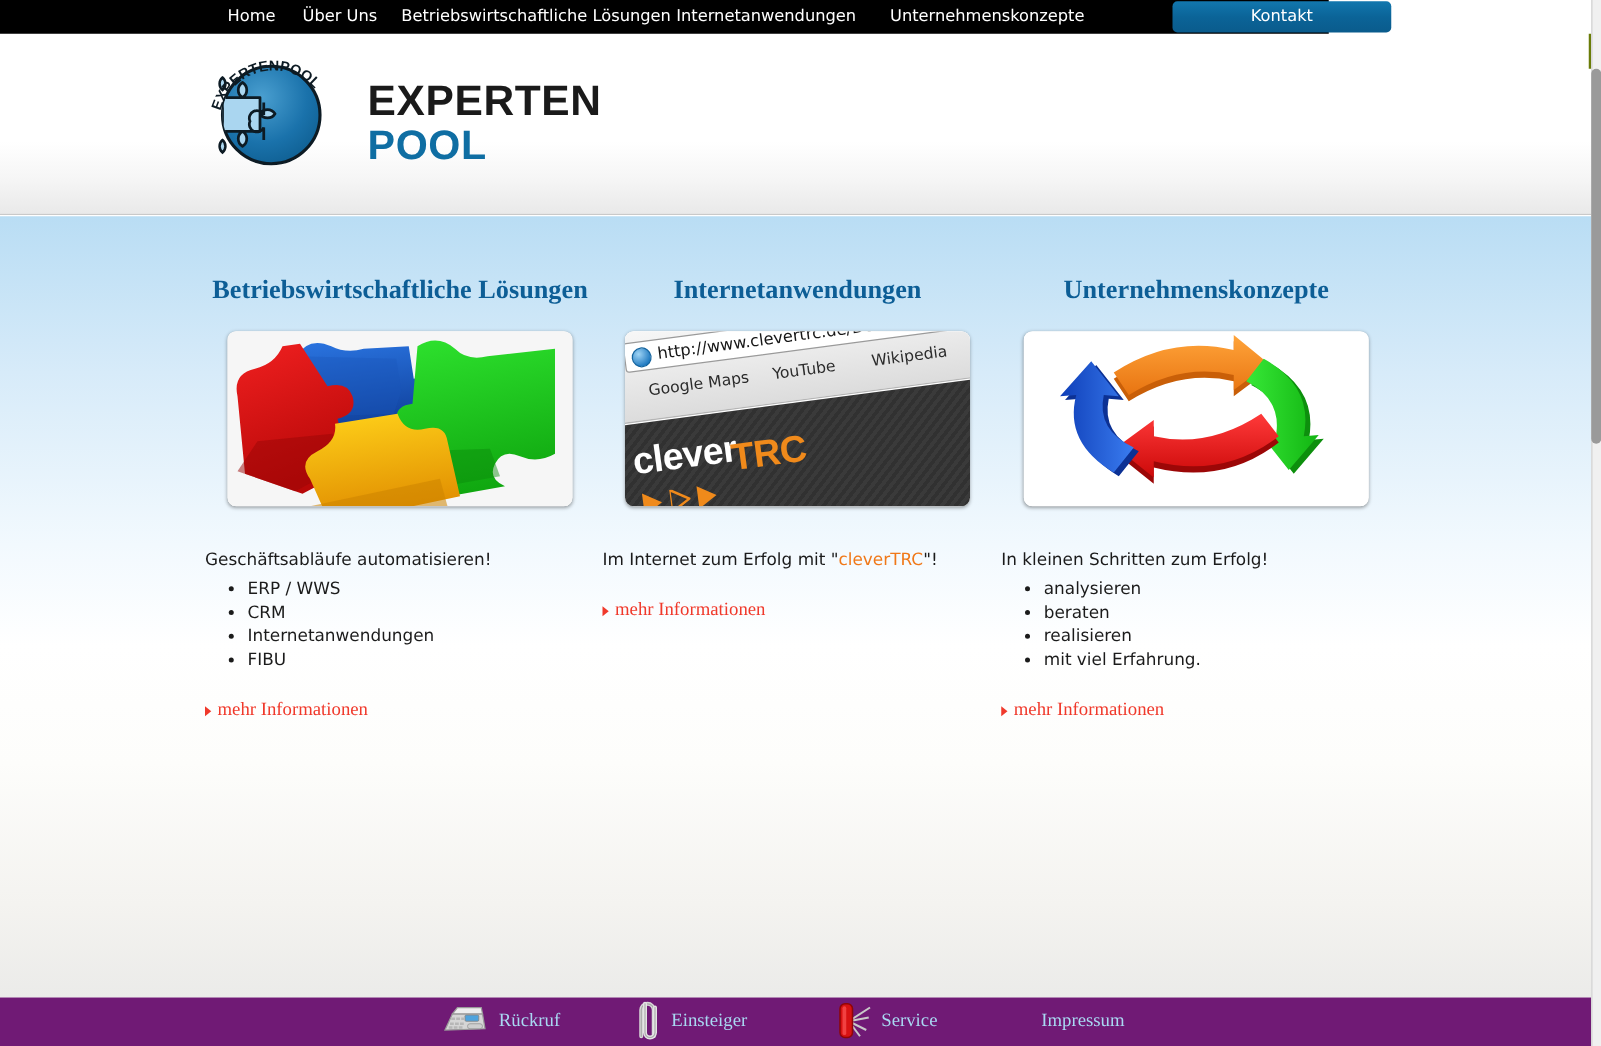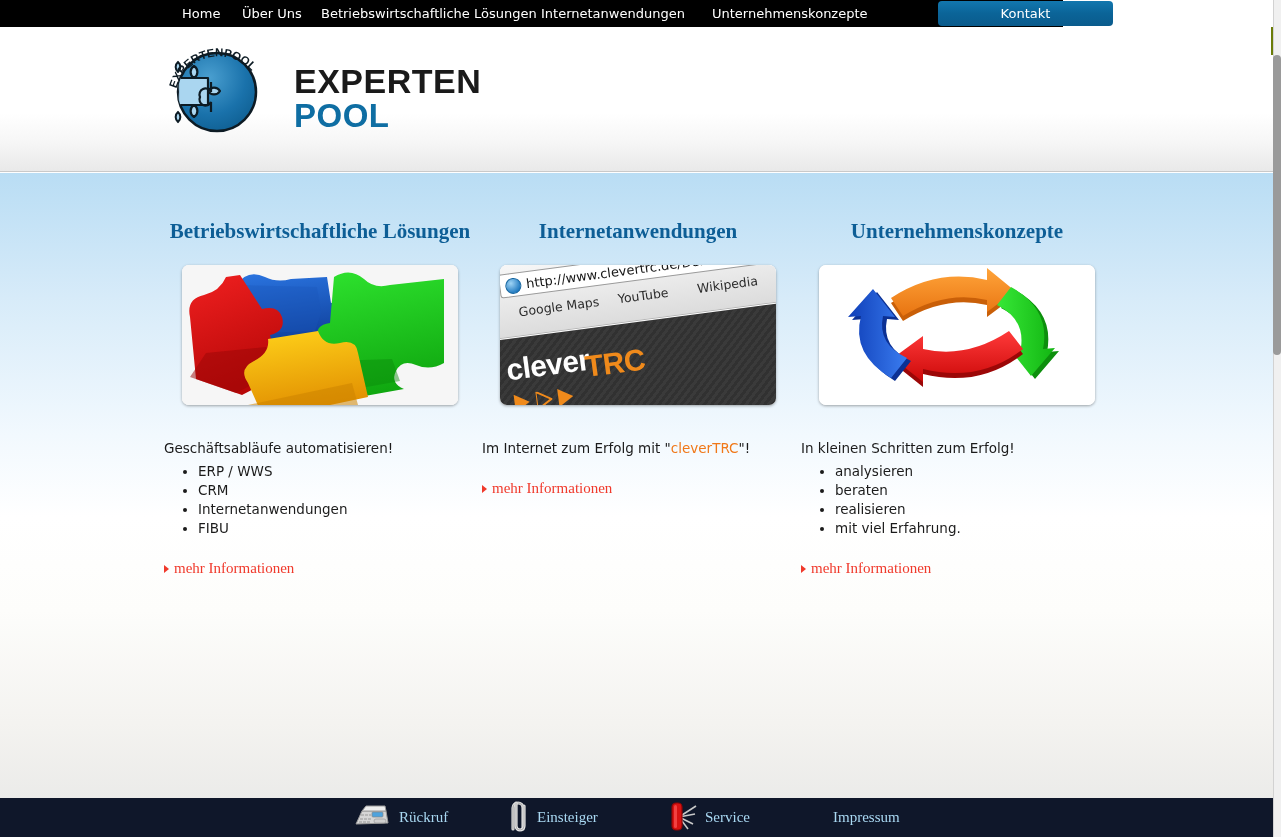--- a/index.html
+++ b/index.html
@@ -169,21 +169,21 @@
     border-left:15px solid #f08a1b;
     border-top:9px solid transparent; border-bottom:9px solid transparent;
   }
   .bs-tri.hollow{
     border-left-color:transparent;
   }
 
   
   #footer{
     position:absolute; left:0; top:798px; width:1273px; height:39px;
-    background:#0f172a;
+    background:#701a75;
   }
   .fitem{
     position:absolute; top:0; height:39px;
     display:flex; align-items:center; gap:7px; cursor:pointer;
   }
   .fitem .flbl{
     font-family:"Liberation Serif", serif; font-size:15px; color:#a9d8f2;
   }
   #f-phone{ left:352px; }
   #f-clip{ left:506px; }

